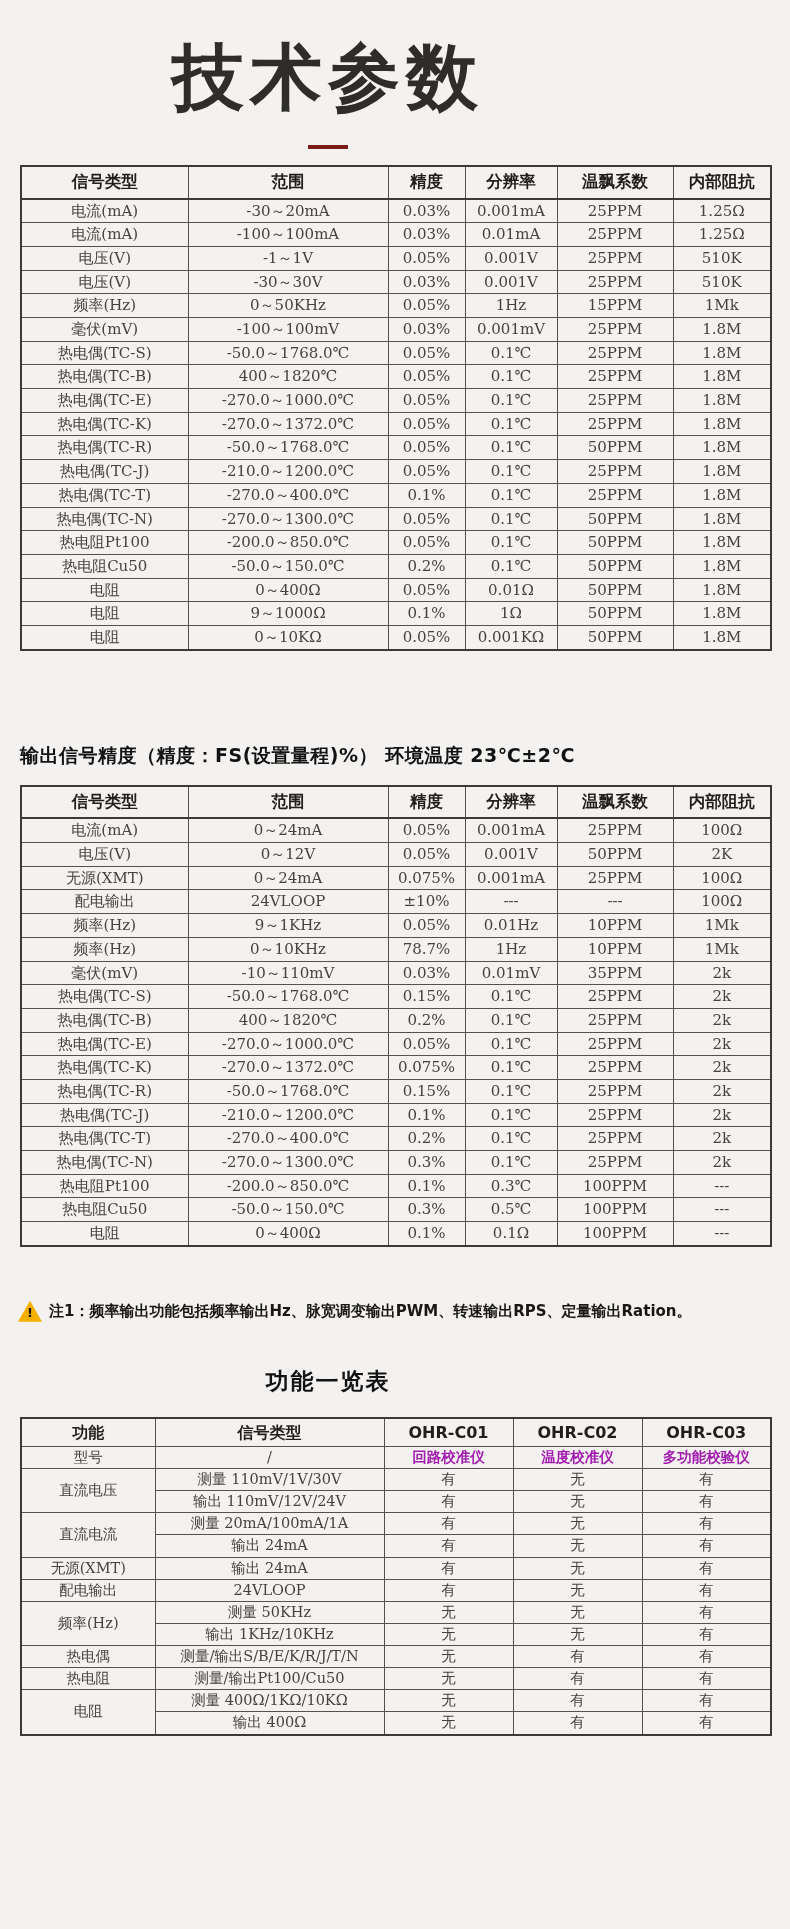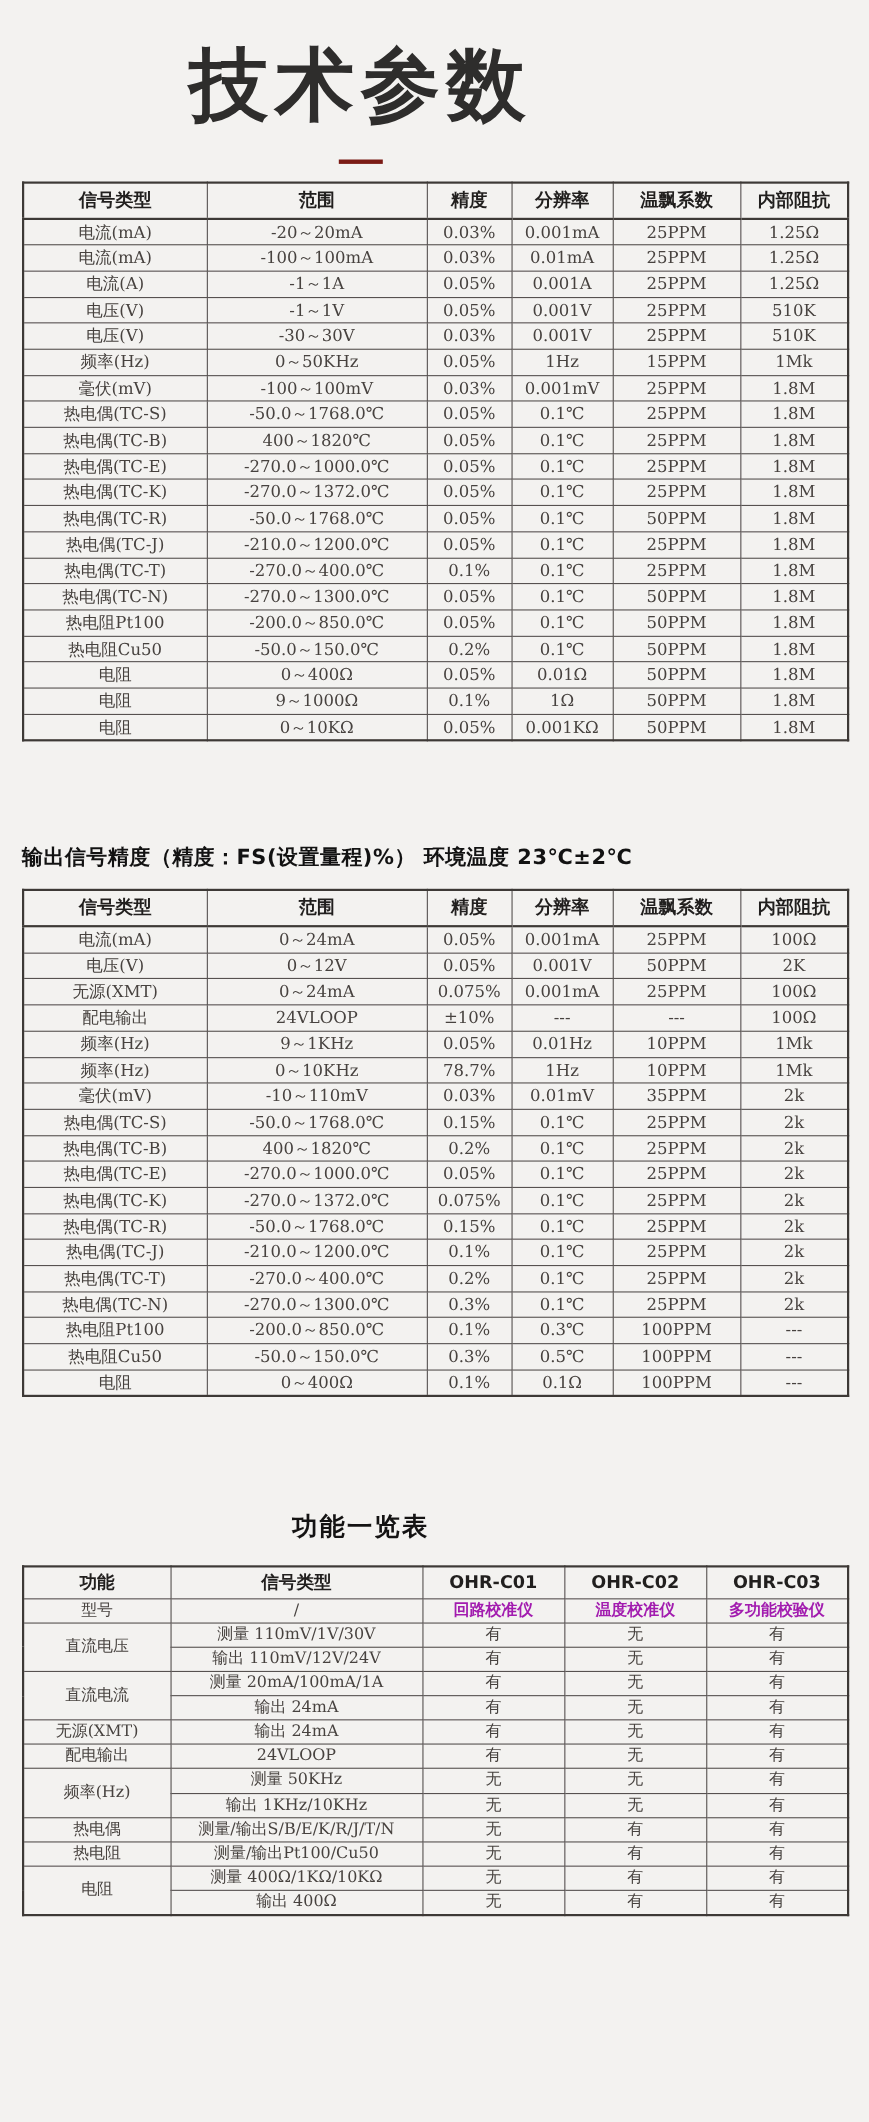--- a/index.html
+++ b/index.html
@@ -95,21 +95,21 @@
   }
   .note-text{
     font-size:15px;
     font-weight:bold;
     color:#181716;
     white-space:nowrap;
   }
 
   
   .func-title{
-    margin:102px 0 0;
+    margin:44px 0 0;
     text-align:center;
     font-size:23px;
     font-weight:bold;
     color:#141313;
     letter-spacing:2px;
   }
   table.func{
     border-collapse:collapse;
     table-layout:fixed;
     width:750px;
@@ -161,39 +161,31 @@
             <th>范围</th>
             <th>精度</th>
             <th>分辨率</th>
             <th>温飘系数</th>
             <th>内部阻抗</th>
           </tr>
       </thead>
       <tbody>
           <tr>
             <td>电流(mA)</td>
-            <td>-20～20mA</td>
+            <td>-30～20mA</td>
             <td>0.03%</td>
             <td>0.001mA</td>
             <td>25PPM</td>
             <td>1.25Ω</td>
           </tr>
           <tr>
             <td>电流(mA)</td>
             <td>-100～100mA</td>
             <td>0.03%</td>
             <td>0.01mA</td>
-            <td>25PPM</td>
-            <td>1.25Ω</td>
-          </tr>
-          <tr>
-            <td>电流(A)</td>
-            <td>-1～1A</td>
-            <td>0.05%</td>
-            <td>0.001A</td>
             <td>25PPM</td>
             <td>1.25Ω</td>
           </tr>
           <tr>
             <td>电压(V)</td>
             <td>-1～1V</td>
             <td>0.05%</td>
             <td>0.001V</td>
             <td>25PPM</td>
             <td>510K</td>
@@ -493,20 +485,24 @@
             <td>0～400Ω</td>
             <td>0.1%</td>
             <td>0.1Ω</td>
             <td>100PPM</td>
             <td>---</td>
           </tr>
         </tbody>
     </table>
   </section>
 
+  <div class="note-row">
+    <span class="warn-triangle"></span>
+    <span class="note-text">注1：频率输出功能包括频率输出Hz、脉宽调变输出PWM、转速输出RPS、定量输出Ration。</span>
+  </div>
 
   <h2 class="func-title">功能一览表</h2>
   <table class="func">
     <colgroup>
       <col style="width:134px">
         <col style="width:229px">
         <col style="width:129px">
       <col style="width:129px">
         <col style="width:129px">
     </colgroup>

